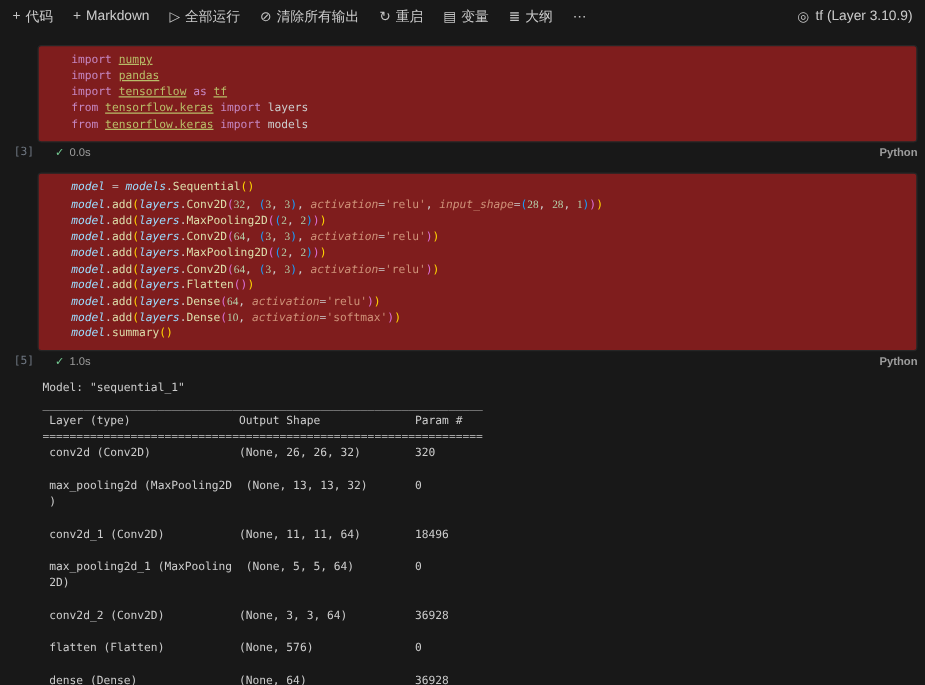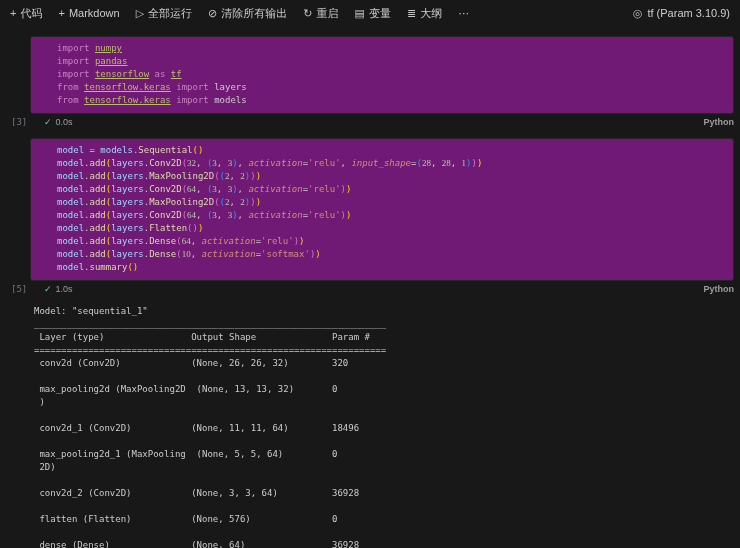--- a/index.html
+++ b/index.html
@@ -12,37 +12,37 @@
              font-size:11px; color:#cccccc; background:#181818; }
   .tb-left { display:flex; align-items:center; gap:16px; }
   .tb-item { display:flex; align-items:center; gap:4px; cursor:pointer; white-space:nowrap; }
   .tb-icon { font-size:11px; color:#c5c5c5; }
   .tb-right { margin-left:auto; display:flex; align-items:center; gap:5px; cursor:pointer; }
 
   
   .notebook { position:absolute; top:26px; left:0; right:0; bottom:0;
               padding:10px 6px 0 30px; }
   .cell { position:relative; margin-bottom:8px; }
-  .code { background:#701a75; border:1px solid #262626; border-radius:3px;
+  .code { background:#7f1d1d; border:1px solid #262626; border-radius:3px;
           padding:5px 8px 6px 26px;
           font-family:"DejaVu Sans Mono", monospace; font-size:9px; line-height:13px;
           white-space:pre; color:#cccccc; cursor:text; }
   .line { height:13px; }
 
   .cell-status { position:relative; height:16px; display:flex; align-items:center;
                  font-size:9px; color:#9d9d9d; padding-left:14px; }
   .exec-count { position:absolute; left:-19px; color:#6e7681;
                 font-family:"DejaVu Sans Mono", monospace; }
   .check { color:#73c991; margin-right:4px; font-size:9px; }
   .lang  { margin-left:auto; color:#9d9d9d; cursor:pointer;font-weight:bold; }
 
   
   .tk-k  { color:#C586C0; }                                   
   .tk-m  { color:#b9bd68; text-decoration:underline; }        
-  .tk-v  { color:#9CDCFE; }                                   
+  .tk-v  { color:#9CDCFE;font-style:italic; }                                   
   .tk-f  { color:#DCDCAA; }                                   
   .tk-n  { color:#B5CEA8;font-family:Liberation Serif, serif; }                                   
   .tk-s  { color:#CE9178; }                                   
   .tk-p  { color:#CE9178; font-style:italic; }                
   .tk-b1 { color:#FFD700; }
   .tk-b2 { color:#DA70D6; }
   .tk-b3 { color:#179FFF; }
   .tk-d  { color:#cccccc; }
 
   
@@ -83,21 +83,21 @@
       <div class="tb-item">
         <span class="tb-icon">≣</span>
         <span>大纲</span>
       </div>
       <div class="tb-item">
         <span class="tb-icon">⋯</span>
       </div>
     </div>
   <div class="tb-right">
     <span class="tb-icon">◎</span>
-    <span>tf (Param 3.10.9)</span>
+    <span>tf (Layer 3.10.9)</span>
   </div>
 </div>
 
 <div class="notebook">
   <div>
       <div class="cell">
         <div class="code"><div class="line"><span class="tk-k">import </span><span class="tk-m">numpy</span></div><div class="line"><span class="tk-k">import </span><span class="tk-m">pandas</span></div><div class="line"><span class="tk-k">import </span><span class="tk-m">tensorflow</span><span class="tk-k"> as </span><span class="tk-m">tf</span></div><div class="line"><span class="tk-k">from </span><span class="tk-m">tensorflow.keras</span><span class="tk-k"> import </span><span class="tk-d">layers</span></div><div class="line"><span class="tk-k">from </span><span class="tk-m">tensorflow.keras</span><span class="tk-k"> import </span><span class="tk-d">models</span></div></div>
         <div class="cell-status">
           <span class="exec-count">[3]</span>
           <span class="check">✓</span>

